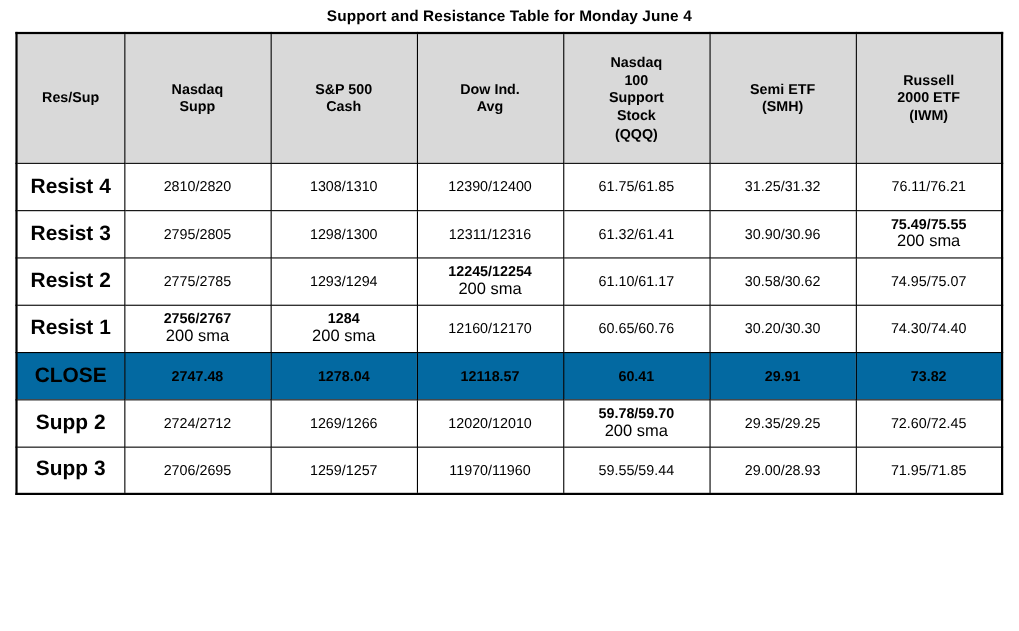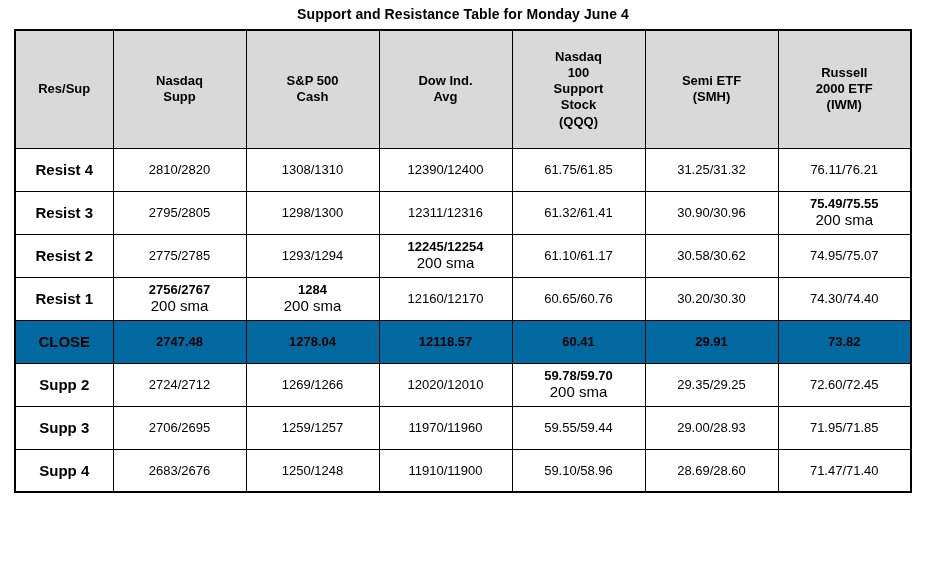--- a/index.html
+++ b/index.html
@@ -55,21 +55,21 @@
   }
   thead th.col-label {
     width: 98px;
   }
   tbody td {
     height: 43px;
     background: #ffffff;
   }
   tbody td.rowlabel {
     font-weight: bold;
-    font-size: 15px;
+    font-size: 19px;
   }
   tr.close-row td {
     background: #0369a1;
     font-weight: bold;
   }
   .cellmain {
     display: block;
   }
   .cellmain.bold {
     font-weight: bold;
@@ -271,37 +271,16 @@
             <td>
               <span class="cellmain">59.55/59.44</span>
             </td>
             <td>
               <span class="cellmain">29.00/28.93</span>
             </td>
             <td>
               <span class="cellmain">71.95/71.85</span>
             </td>
           </tr>
-          <tr>
-            <td class="rowlabel">Supp 4</td>
-            <td>
-              <span class="cellmain">2683/2676</span>
-            </td>
-            <td>
-              <span class="cellmain">1250/1248</span>
-            </td>
-            <td>
-              <span class="cellmain">11910/11900</span>
-            </td>
-            <td>
-              <span class="cellmain">59.10/58.96</span>
-            </td>
-            <td>
-              <span class="cellmain">28.69/28.60</span>
-            </td>
-            <td>
-              <span class="cellmain">71.47/71.40</span>
-            </td>
-          </tr>
         </tbody>
     </table>
   </div>
 </div>
 
 </body></html>

